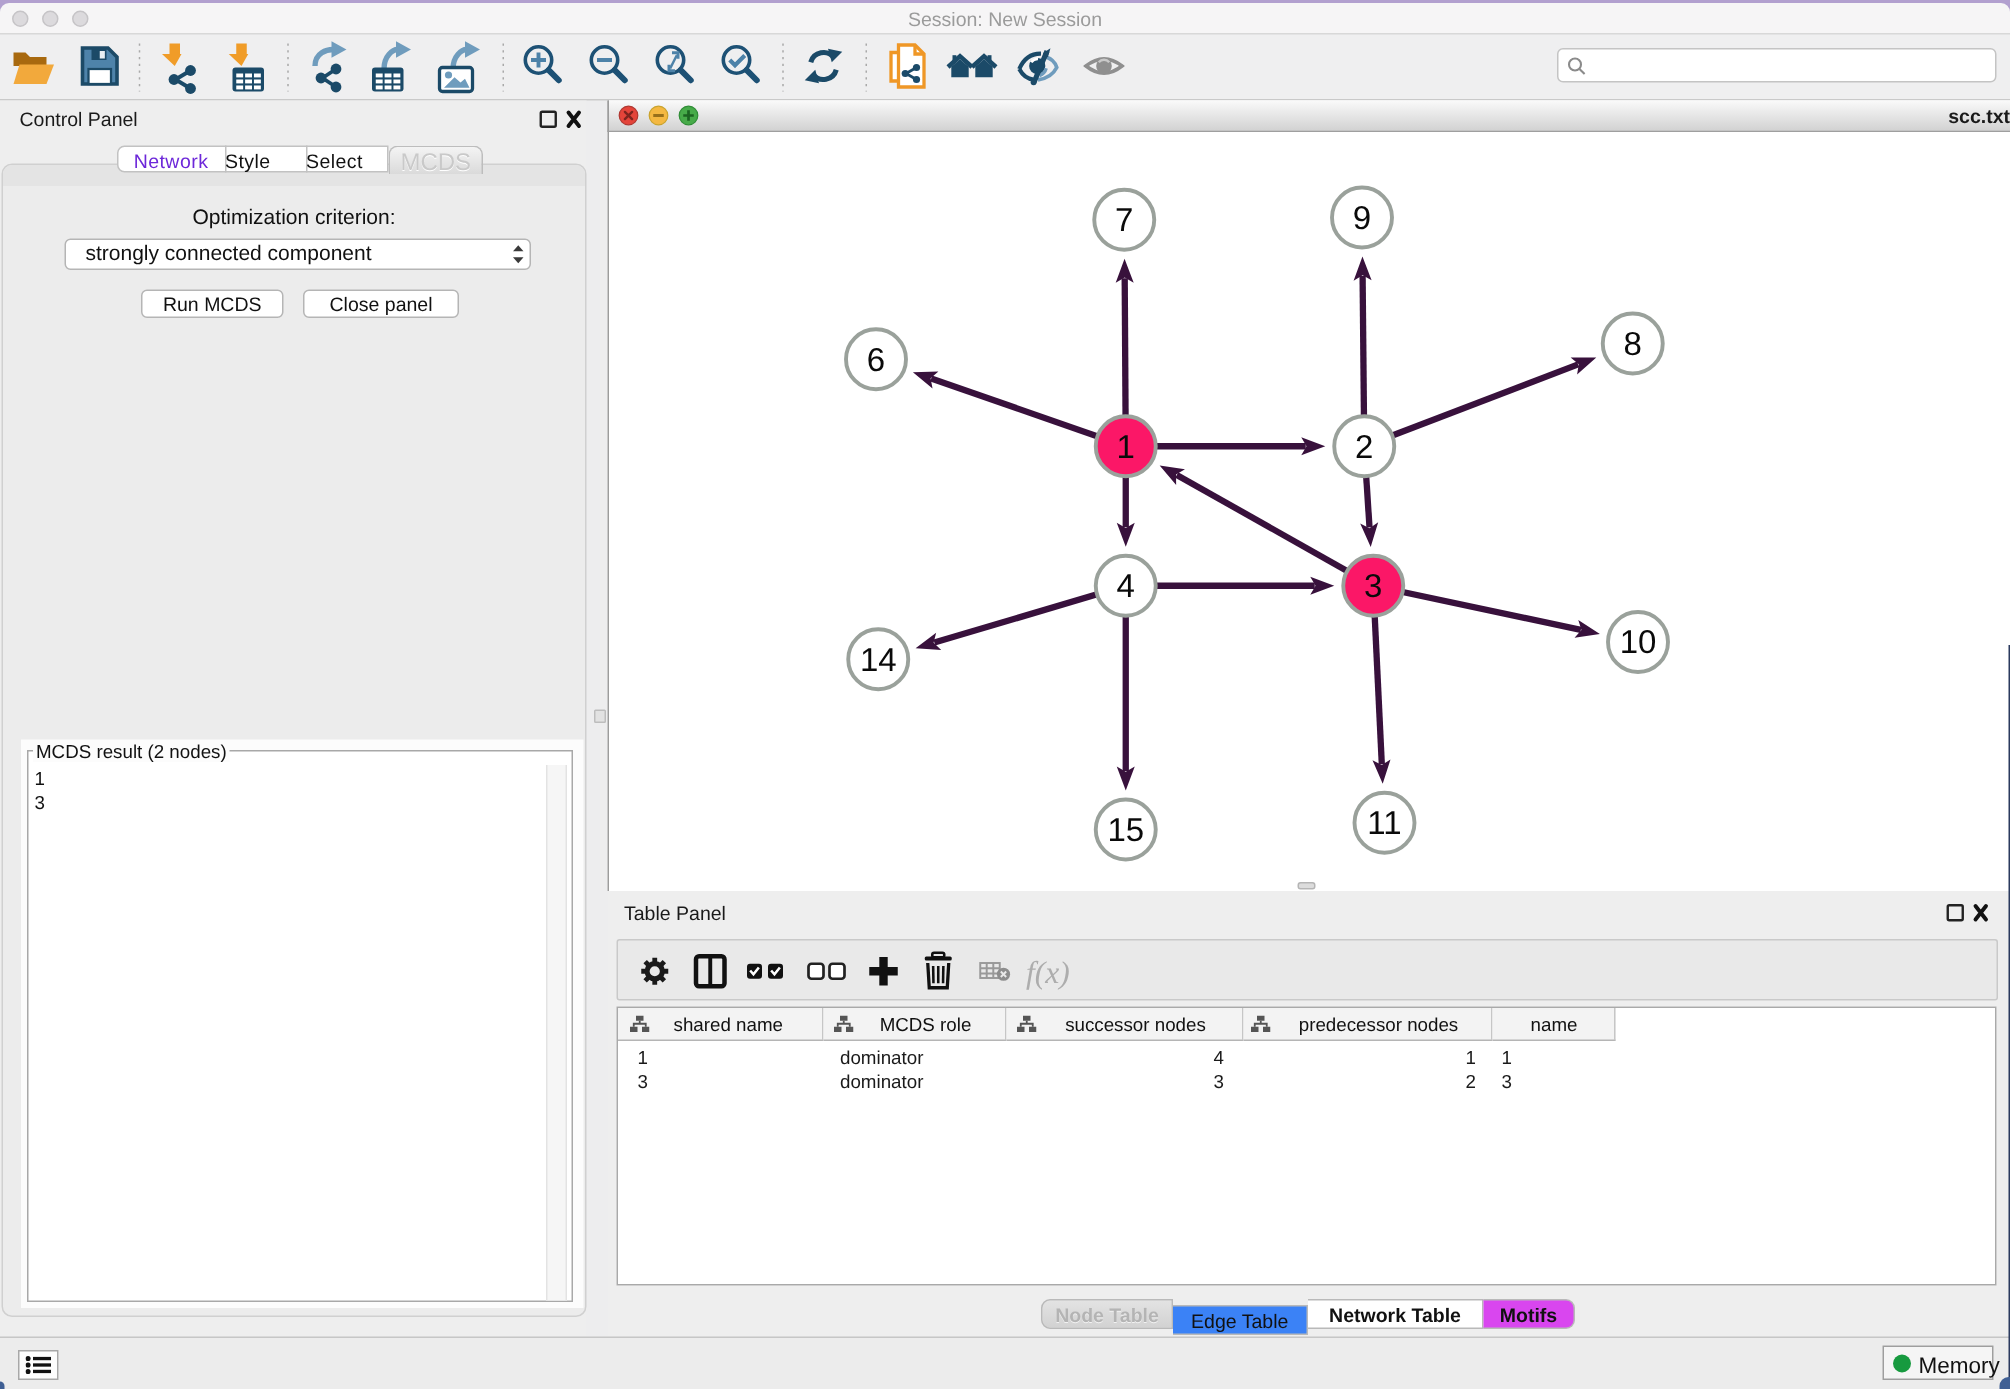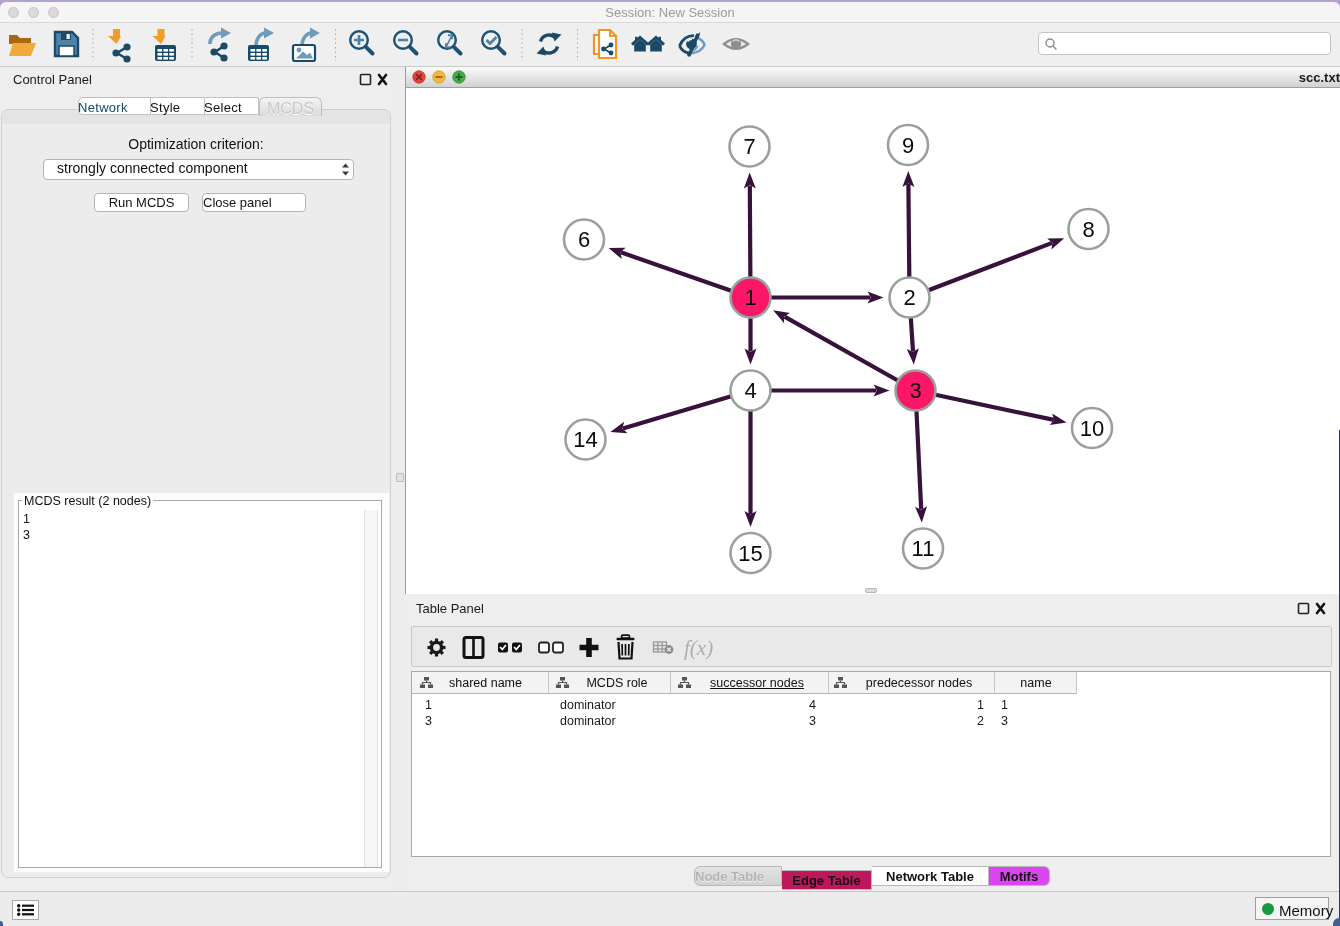--- a/index.html
+++ b/index.html
@@ -201,33 +201,33 @@
 </svg>
 
 <div class="abs" style="left:1px;top:109px;width:390px;height:769px;background:#ececec;border:1px solid #d0d0d0;border-radius:7px;"></div>
 <div class="abs" style="left:2px;top:110px;width:388px;height:14px;background:#e4e4e4;border-radius:6px 6px 0 0;"></div>
 
 <div class="abs" style="left:259px;top:97px;width:63px;height:19px;background:linear-gradient(#f4f4f4,#dadada);border:1px solid #bdbdbd;border-bottom:none;border-radius:6px 6px 0 0;"></div>
 <div class="abs" style="left:262px;top:100px;width:57px;height:15px;font-size:16px;color:#c9c9c9;text-align:center;text-shadow:0 1px 0 #fff;">MCDS</div>
 <div class="abs" style="left:78px;top:97px;width:181px;height:18px;background:#fff;border:1px solid #c2c2c2;border-radius:5px 0 0 5px;"></div>
 <div class="abs" style="left:150px;top:97px;width:1px;height:18px;background:#c2c2c2;"></div>
 <div class="abs" style="left:204px;top:97px;width:1px;height:18px;background:#c2c2c2;"></div>
-<div class="abs" style="left:78px;top:100px;width:72px;font-size:13px;letter-spacing:0.3px;color:#0c4a6e;">Network</div>
+<div class="abs" style="left:78px;top:100px;width:72px;font-size:13px;letter-spacing:0.3px;color:#6d28d9;text-align:center;">Network</div>
 <div class="abs" style="left:150px;top:100px;width:54px;font-size:13px;letter-spacing:0.3px;color:#111;">Style</div>
 <div class="abs" style="left:204px;top:100px;width:36px;font-size:13px;letter-spacing:0.3px;color:#111;text-align:left;">Select</div>
 
 <div class="abs" style="left:0;top:136px;width:392px;font-size:14px;color:#111;text-align:center;">Optimization criterion:</div>
 <div class="abs" style="left:43px;top:159px;width:311px;height:21px;background:#fff;border:1px solid #b5b5b5;border-radius:4px;"></div>
 <div class="abs" style="left:57px;top:160px;font-size:14px;color:#111;">strongly connected component</div>
 <svg class="abs" style="left:340px;top:163px;" width="11" height="13" viewBox="0 0 11 13">
  <path d="M5.5 0.5 L9 4.5 L2 4.5 z" fill="#3a3a3a"></path>
     <path d="M5.5 12.5 L9 8.5 L2 8.5 z" fill="#3a3a3a"></path>
 </svg>
 <div class="abs" style="left:94px;top:193px;width:95px;height:19px;background:#fff;border:1px solid #b5b5b5;border-radius:4px;font-size:13px;color:#111;text-align:center;line-height:17px;">Run MCDS</div>
-<div class="abs" style="left:202px;top:193px;width:104px;height:19px;background:#fff;border:1px solid #b5b5b5;border-radius:4px;font-size:13px;color:#111;text-align:left;line-height:17px;">Close panel</div>
+<div class="abs" style="left:202px;top:193px;width:104px;height:19px;background:#fff;border:1px solid #b5b5b5;border-radius:4px;font-size:13px;color:#111;text-align:center;line-height:17px;">Close panel</div>
 
 <div class="abs" style="left:14px;top:493px;width:375px;height:379px;background:#fcfcfc;"></div>
 <div class="abs" style="left:18px;top:500px;width:364px;height:368px;border:1px solid #a8a8a8;background:#fff;"></div>
 <div class="abs" style="left:364px;top:510px;width:14px;height:357px;background:#f6f6f6;border-left:1px solid #e3e3e3;border-right:1px solid #e3e3e3;"></div>
 <div class="abs" style="left:22px;top:494px;background:#fcfcfc;padding:0 2px;font-size:12.5px;color:#111;">MCDS result (2 nodes)</div>
 <div class="abs" style="left:23px;top:511px;font-size:12.5px;color:#111;line-height:16px;">1<br>3</div>
 
 <div class="abs" style="left:396px;top:473px;width:8px;height:9px;background:#e2e2e2;border:1px solid #bdbdbd;border-radius:1px;"></div>
 
 <div class="abs" style="left:405px;top:67px;width:935px;height:527px;background:#fff;border-left:1px solid #9c9c9c;"></div>
@@ -377,21 +377,21 @@
  <text x="279" y="29" font-family="'Liberation Serif',serif" font-style="italic" font-size="21" fill="#adadad">f(x)</text>
 </svg>
 <div id="tableheader" style="position:relative;z-index:5;">
  <div class="abs" style="left:411.5px;top:672px;width:137.5px;height:22px;background:#f3f3f3;border-right:1px solid #c6c6c6;border-bottom:1px solid #b5b5b5;"></div>
  <div class="abs" style="left:549px;top:672px;width:122px;height:22px;background:#f3f3f3;border-right:1px solid #c6c6c6;border-bottom:1px solid #b5b5b5;"></div>
  <div class="abs" style="left:671px;top:672px;width:158px;height:22px;background:#f3f3f3;border-right:1px solid #c6c6c6;border-bottom:1px solid #b5b5b5;"></div>
  <div class="abs" style="left:829px;top:672px;width:166px;height:22px;background:#f3f3f3;border-right:1px solid #c6c6c6;border-bottom:1px solid #b5b5b5;"></div>
  <div class="abs" style="left:995px;top:672px;width:82px;height:22px;background:#f3f3f3;border-right:1px solid #c6c6c6;border-bottom:1px solid #b5b5b5;"></div>
  <div class="abs" style="left:417px;top:676px;width:137px;font-size:12.5px;color:#111;text-align:center;">shared name</div>
  <div class="abs" style="left:556px;top:676px;width:122px;font-size:12.5px;color:#111;text-align:center;">MCDS role</div>
- <div class="abs" style="left:678px;top:676px;width:158px;font-size:12.5px;color:#111;text-align:center;text-decoration:underline;">successor nodes</div>
+ <div class="abs" style="left:678px;top:676px;width:158px;font-size:12.5px;color:#111;text-align:center;">successor nodes</div>
  <div class="abs" style="left:836px;top:676px;width:166px;font-size:12.5px;color:#111;text-align:center;">predecessor nodes</div>
  <div class="abs" style="left:995px;top:676px;width:82px;font-size:12.5px;color:#111;text-align:center;">name</div>
  <svg class="abs" style="left:420px;top:677px" width="13" height="12" viewBox="0 0 13 12">
       <g fill="#555">
         <rect x="4" y="0" width="5" height="3.5"></rect>
         <rect x="0" y="7.5" width="5" height="3.5"></rect>
         <rect x="8" y="7.5" width="5" height="3.5"></rect>
       </g>
       <path d="M6.5,3.5 V5.5 M2.5,7.5 V5.5 H10.5 V7.5" fill="none" stroke="#555" stroke-width="1.2"></path>
     </svg>
@@ -431,22 +431,22 @@
  <div class="abs" style="left:671px;top:714px;width:145px;text-align:right;">3</div>
  <div class="abs" style="left:829px;top:714px;width:155px;text-align:right;">2</div>
  <div class="abs" style="left:1001px;top:714px;">3</div>
 </div>
 
 <div class="abs" style="left:411px;top:671px;width:920px;height:186px;background:#fff;border:1px solid #a9a9a9;"></div>
 <div id="tableheader" style="position:relative;z-index:5;"></div>
 <div id="tablerows"></div>
 
 <div id="bottomtabs" style="position:absolute;left:694px;top:866px;height:20px;">
- <div class="abs" style="left:0;top:0;width:88px;height:20px;background:linear-gradient(#e3e3e3,#d2d2d2);border:1px solid #b9b9b9;border-radius:6px 0 0 6px;font-size:13px;font-weight:bold;color:#b4b4b4;text-align:left;line-height:19px;text-shadow:0 1px 0 #f2f2f2;">Node Table</div>
- <div class="abs" style="left:88px;top:4px;width:90px;height:20px;background:#be185d;border:1px solid #b9b9b9;border-left:none;font-size:13px;font-weight:bold;color:#111;text-align:center;line-height:19px;">Edge Table</div>
+ <div class="abs" style="left:0;top:0;width:88px;height:20px;background:linear-gradient(#e3e3e3,#d2d2d2);border:1px solid #b9b9b9;border-radius:6px 0 0 6px;font-size:13px;font-weight:bold;color:#b4b4b4;text-align:center;line-height:19px;text-shadow:0 1px 0 #f2f2f2;">Node Table</div>
+ <div class="abs" style="left:88px;top:4px;width:90px;height:20px;background:#3b82f6;border:1px solid #b9b9b9;border-left:none;font-size:13px;font-weight:normal;color:#111;text-align:center;line-height:19px;">Edge Table</div>
  <div class="abs" style="left:178px;top:0;width:117px;height:20px;background:#fff;border:1px solid #b9b9b9;border-left:none;font-size:13px;font-weight:bold;color:#111;text-align:center;line-height:19px;">Network Table</div>
  <div class="abs" style="left:295px;top:0;width:61px;height:20px;background:#d946ef;border:1px solid #b9b9b9;border-left:none;border-radius:0 6px 6px 0;font-size:13px;font-weight:bold;color:#111;text-align:center;line-height:19px;">Motifs</div>
 </div>
 
 <div class="abs" style="left:0;top:891px;width:1340px;height:35px;background:#ececec;border-top:1px solid #c6c6c6;"></div>
 <div class="abs" style="left:12px;top:900px;width:27px;height:20px;background:#fdfdfd;border:1px solid #a8a8a8;"></div>
 <svg class="abs" style="left:17px;top:904px;" width="17" height="12" viewBox="0 0 17 12">
  <g fill="#111">
       <circle cx="1.7" cy="1.7" r="1.7"></circle>
       <circle cx="1.7" cy="6" r="1.7"></circle>

